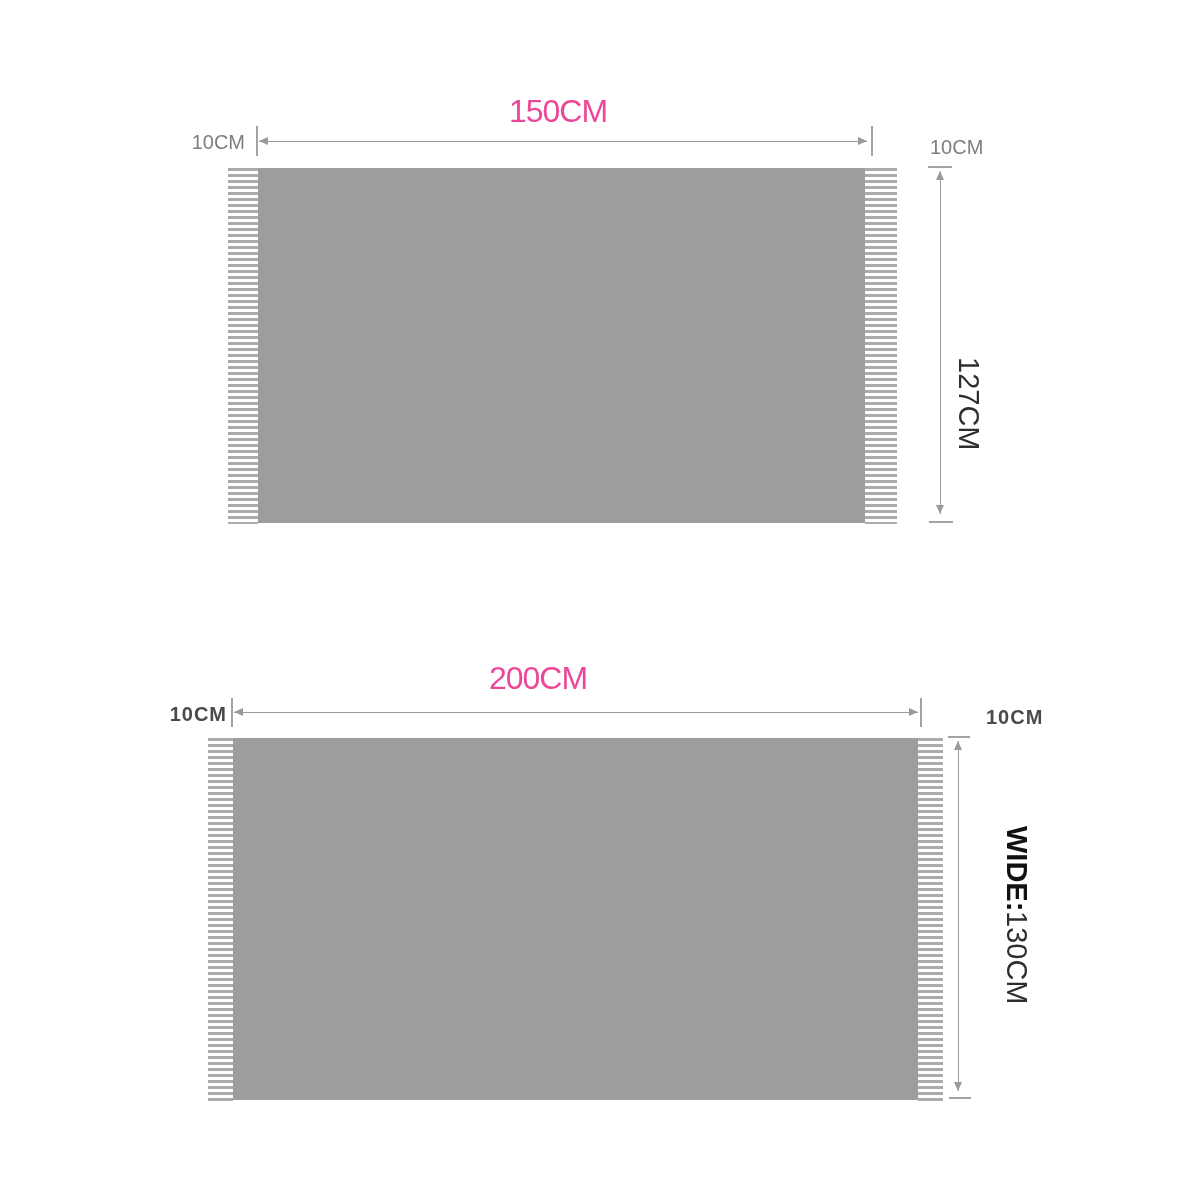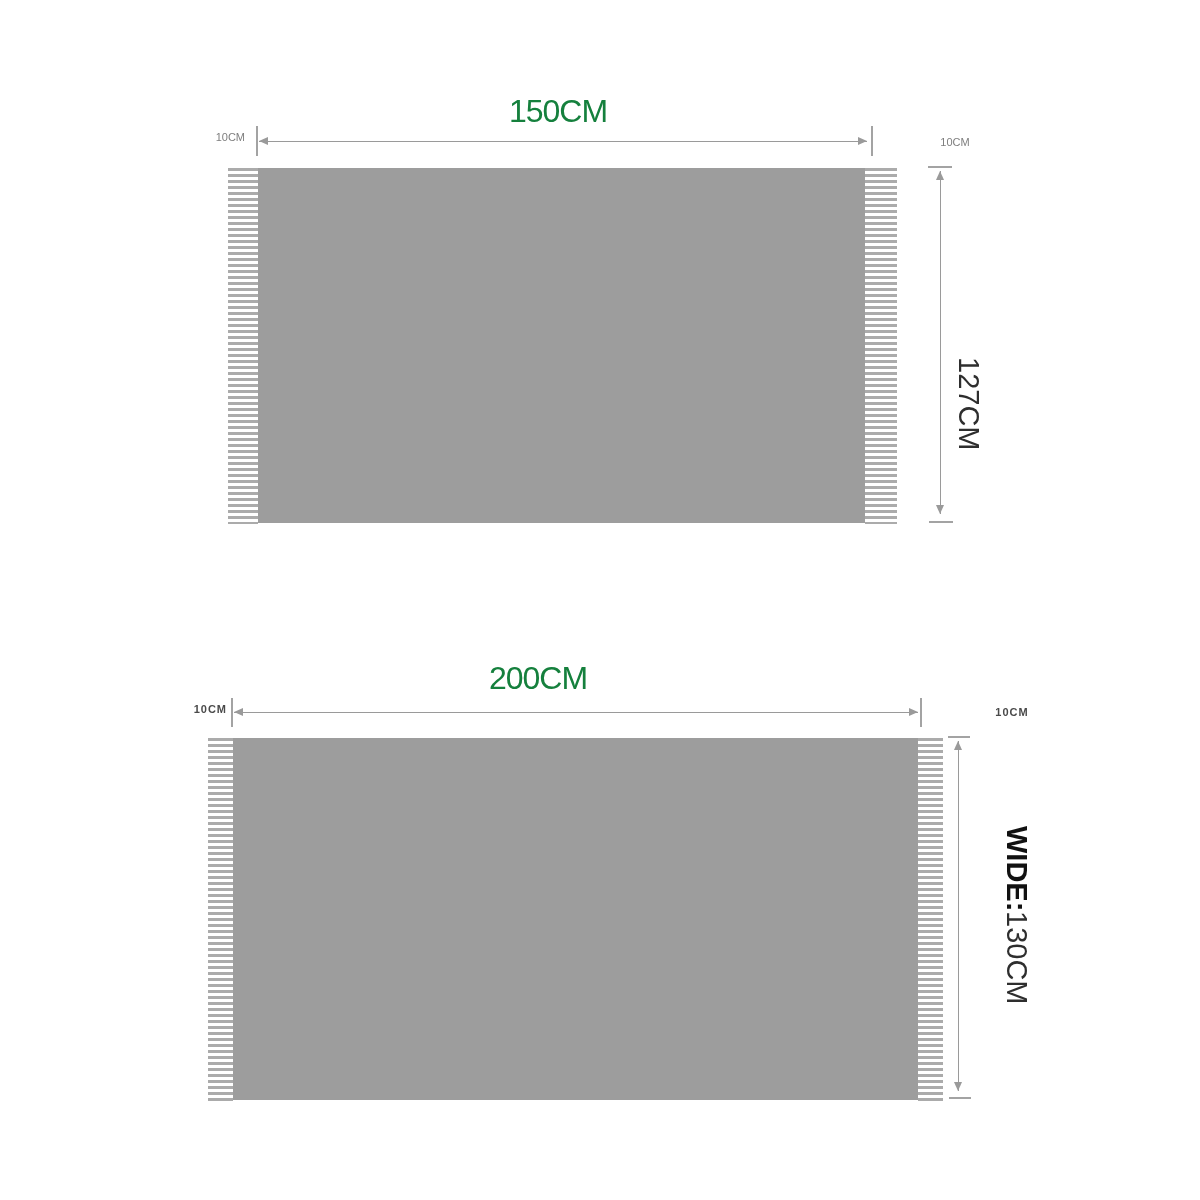--- a/index.html
+++ b/index.html
@@ -14,26 +14,26 @@
     height: 1200px;
     background: #ffffff;
     overflow: hidden;
   }
   .abs { position: absolute; }
 
   
   .length-title {
     font-size: 32px;
     letter-spacing: -1px;
-    color: #15803d;
+    color: #ec4899;
     text-align: center;
     white-space: nowrap;
   }
   .fringe-label {
-    font-size: 11px;
+    font-size: 20px;
     color: #7e7e7e;
     letter-spacing: 0px;
     white-space: nowrap;
   }
   .fringe-label.bold {
     font-weight: bold;
     color: #4a4a4a;
     letter-spacing: 1px;
   }
   .height-label {

